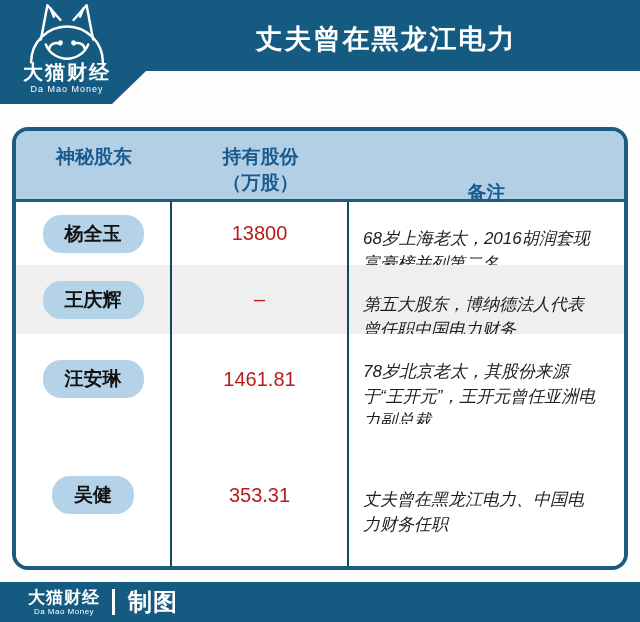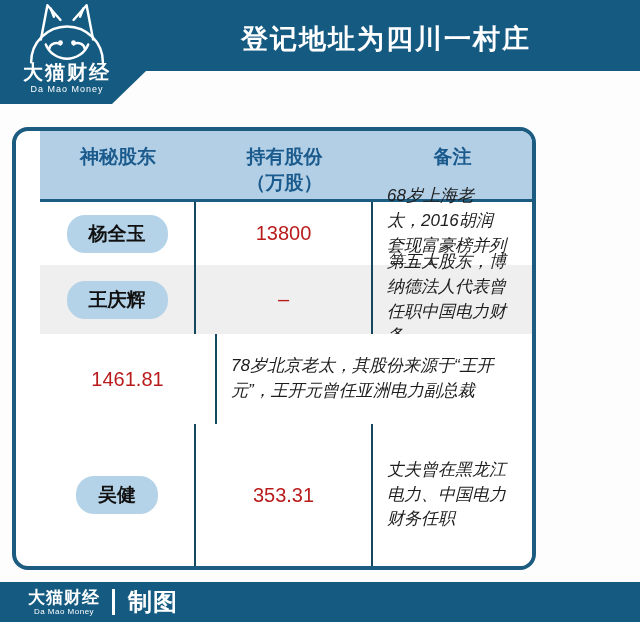--- a/index.html
+++ b/index.html
@@ -20,36 +20,36 @@
     text-align:center; color:#ffffff; font-size:27px; font-weight:bold;
     letter-spacing:2px; white-space:nowrap;
   }
   .logo { position:absolute; left:8px; top:2px; width:118px; text-align:center; }
   .logo svg { display:block; margin:0 auto; }
   .logo-cn { color:#fff; font-size:20px; font-weight:bold; letter-spacing:2px; line-height:1; margin-top:-2px; }
   .logo-en { color:#fff; font-size:9px; letter-spacing:1px; margin-top:2px; }
 
   
   .table {
-    position:absolute; left:12px; top:127px; width:524px; height:443px;
+    position:absolute; left:12px; top:127px; width:616px; height:443px;
     border:4px solid #1b5c80; border-radius:16px; background:#ffffff;
-    overflow:hidden; display:flex; flex-direction:column; box-sizing:border-box;padding-left:24px;
+    overflow:hidden; display:flex; flex-direction:column; box-sizing:border-box;
   }
   .thead {
     display:flex; background:#b2cfe6; border-bottom:3px solid #1b5c80;
     height:68px; flex:0 0 68px; color:#1a5a8c; font-weight:bold; font-size:19px;
   }
   .th {
     display:flex; align-items:flex-start; justify-content:center;
     padding-top:13px; box-sizing:border-box; text-align:center;
     white-space:pre-line; line-height:1.35;
   }
   .c1 { width:156px; flex:0 0 156px; }
   .c2 { width:177px; flex:0 0 177px; }
-  .c3 { flex:1 1 auto; }
+  .c3 { flex:1 1 auto;margin-top:36px; }
 
   .tbody { flex:1 1 auto; display:flex; flex-direction:column; }
   .row { display:flex; background:#ffffff; }
   .row.alt { background:#efefef; }
   .h0 { height:63px; flex:0 0 63px; }
   .h1 { height:69px; flex:0 0 69px; }
   .h2 { height:90px; flex:0 0 90px; }
   .h3 { height:65px; flex:0 0 65px; }
   .h4 { flex:1 1 auto; }
 
@@ -101,21 +101,21 @@
           <path d="M38,58 A9,9 0 0 1 52,52"></path>
           <circle cx="52" cy="50" r="3" fill="#ffffff" stroke="none"></circle>
           <path d="M82,58 A9,9 0 0 0 68,52"></path>
           <circle cx="68" cy="50" r="3" fill="#ffffff" stroke="none"></circle>
           <path d="M34,52 A28,28 0 0 0 86,52"></path>
         </svg>
       </span>
       <div class="logo-cn">大猫财经</div>
       <div class="logo-en">Da Mao Money</div>
     </div>
-    <div class="page-title">登记地址为四川一村庄</div>
+    <div class="page-title">丈夫曾在黑龙江电力</div>
   </div>
 
   <div class="table">
     <div class="thead">
       <div class="th c1">神秘股东</div>
       <div class="th c2">持有股份
 （万股）</div>
       <div class="th c3">备注</div>
     </div>
     <div class="tbody">
@@ -134,20 +134,23 @@
         <div class="cell c1">
           <span class="pill">王庆辉</span>
         </div>
         <div class="cell c2">–</div>
         <div class="cell c3">
           <span>第五大股东，博纳德法人代表曾任职中国电力财务</span>
         </div>
       </div>
 
       <div class="row h2">
+        <div class="cell c1">
+          <span class="pill">汪安琳</span>
+        </div>
         <div class="cell c2">1461.81</div>
         <div class="cell c3">
           <span>78岁北京老太，其股份来源于“王开元”，王开元曾任亚洲电力副总裁</span>
         </div>
       </div>
 
 
       <div class="row h4">
         <div class="cell c1">
           <span class="pill">吴健</span>

